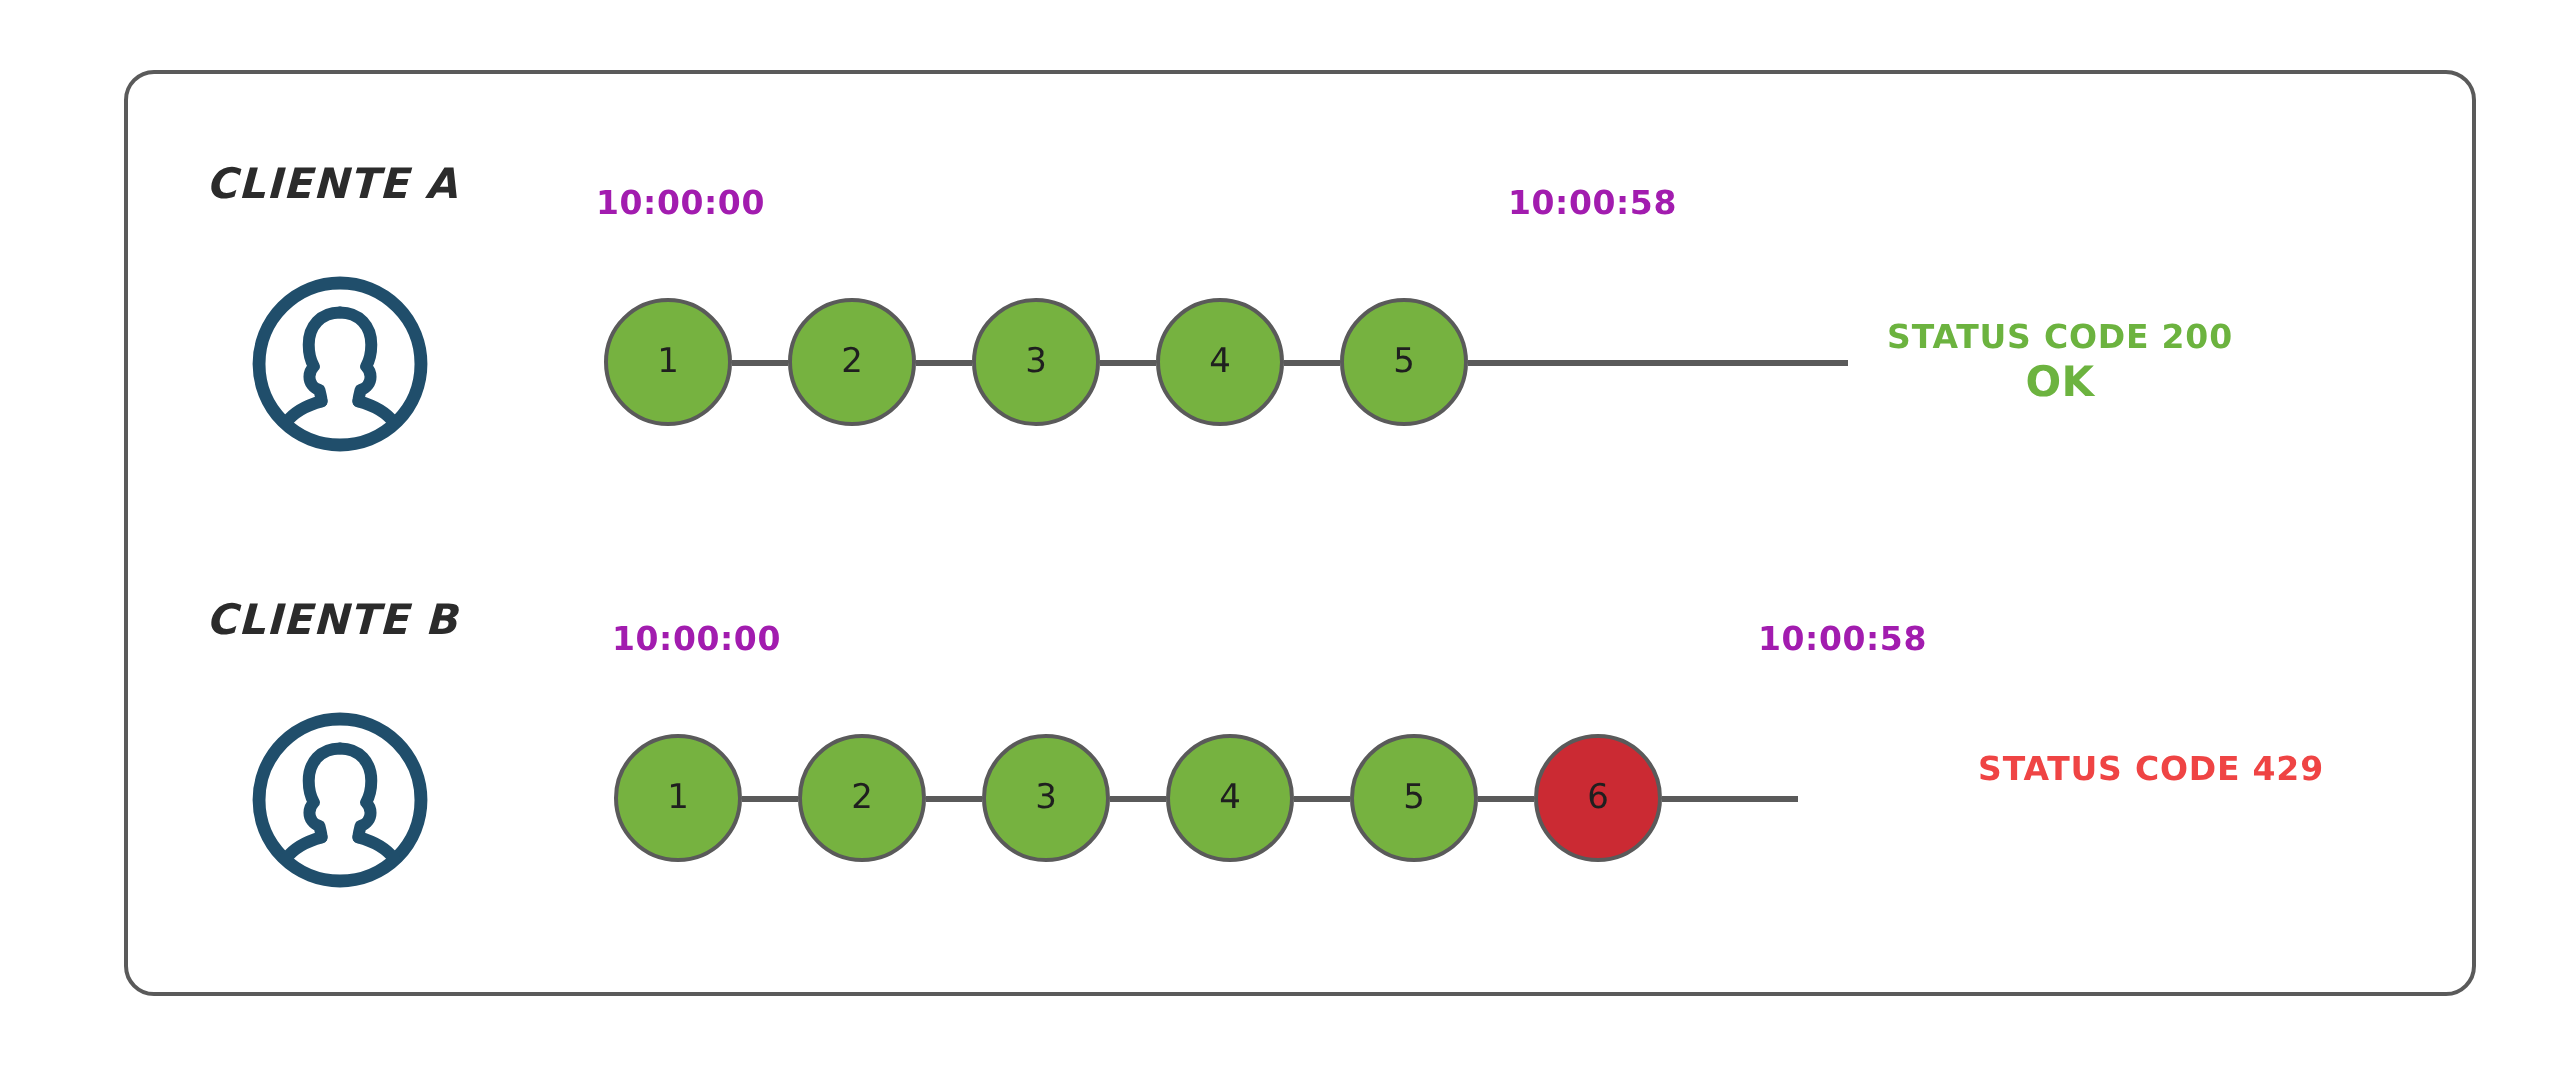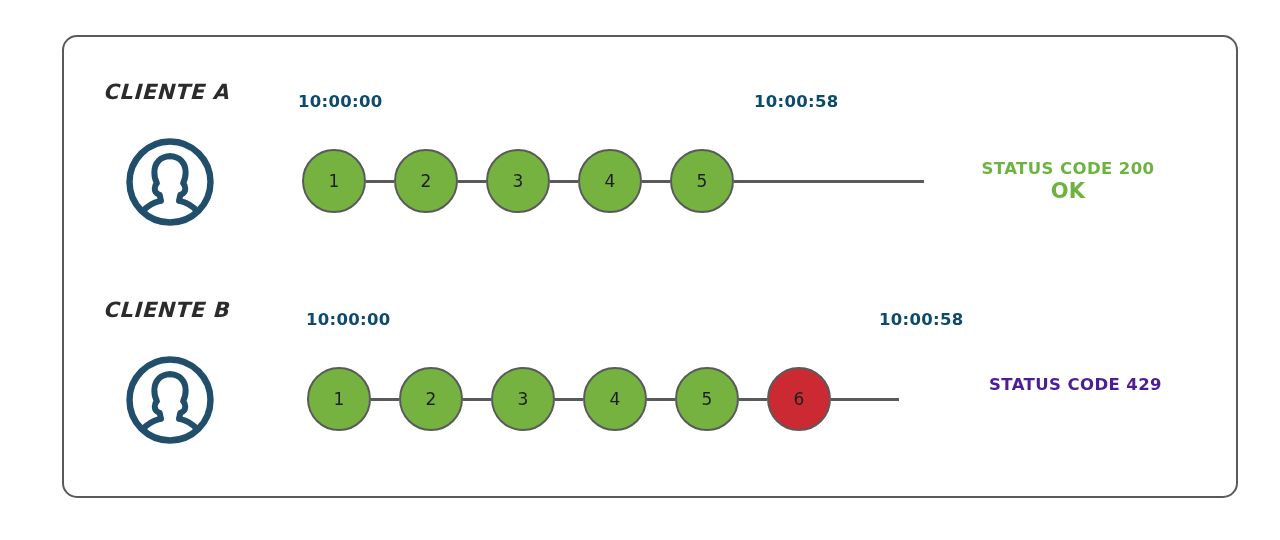--- a/index.html
+++ b/index.html
@@ -70,21 +70,21 @@
     height: 92px;
   }
   .avatar svg { display: block; width: 92px; height: 92px; }
 
   
   .timestamp {
     position: absolute;
     font-family: "DejaVu Sans", sans-serif;
     font-size: 16.5px;
     font-weight: bold;
-    color: #0c4a6e;
+    color: #a21caf;
     letter-spacing: 0.3px;
     white-space: nowrap;
     text-align: right;
   }
 
   
   .chain {
     position: absolute;
     display: flex;
     align-items: center;
@@ -132,21 +132,21 @@
     letter-spacing: 0.4px;
     display: block;
   }
   .status .line2 {
     font-size: 21px;
     font-weight: 600;
     letter-spacing: 0.2px;
     display: block;
   }
   .status-ok    { color: #6cb33f; }
-  .status-error { color: #4c1d95; }
+  .status-error { color: #ef4444; }
 </style>
 </head>
 <body>
 
 <div id="canvas">
   <div class="frame">
 
     <div class="row row-a">
 
       <div class="client-label" style="left:41px; top:43px;">CLIENTE A</div>
@@ -185,21 +185,21 @@
         <div class="node ok">2</div>
         <div class="connector"></div>
         <div class="node ok">3</div>
         <div class="connector"></div>
         <div class="node ok">4</div>
         <div class="connector"></div>
         <div class="node ok">5</div>
         <div class="tail" style="width:190px;"></div>
       </div>
 
-      <div class="status status-ok" style="left:904px; top:122px; width:200px;">
+      <div class="status status-ok" style="left:866px; top:122px; width:200px;">
         <span class="line1">STATUS CODE 200</span>
         <span class="line2">OK</span>
       </div>
     </div>
 
     <div class="row row-b">
 
       <div class="client-label" style="left:41px; top:48px;">CLIENTE B</div>
 
       <div class="avatar" style="left:60px; top:104px;">

